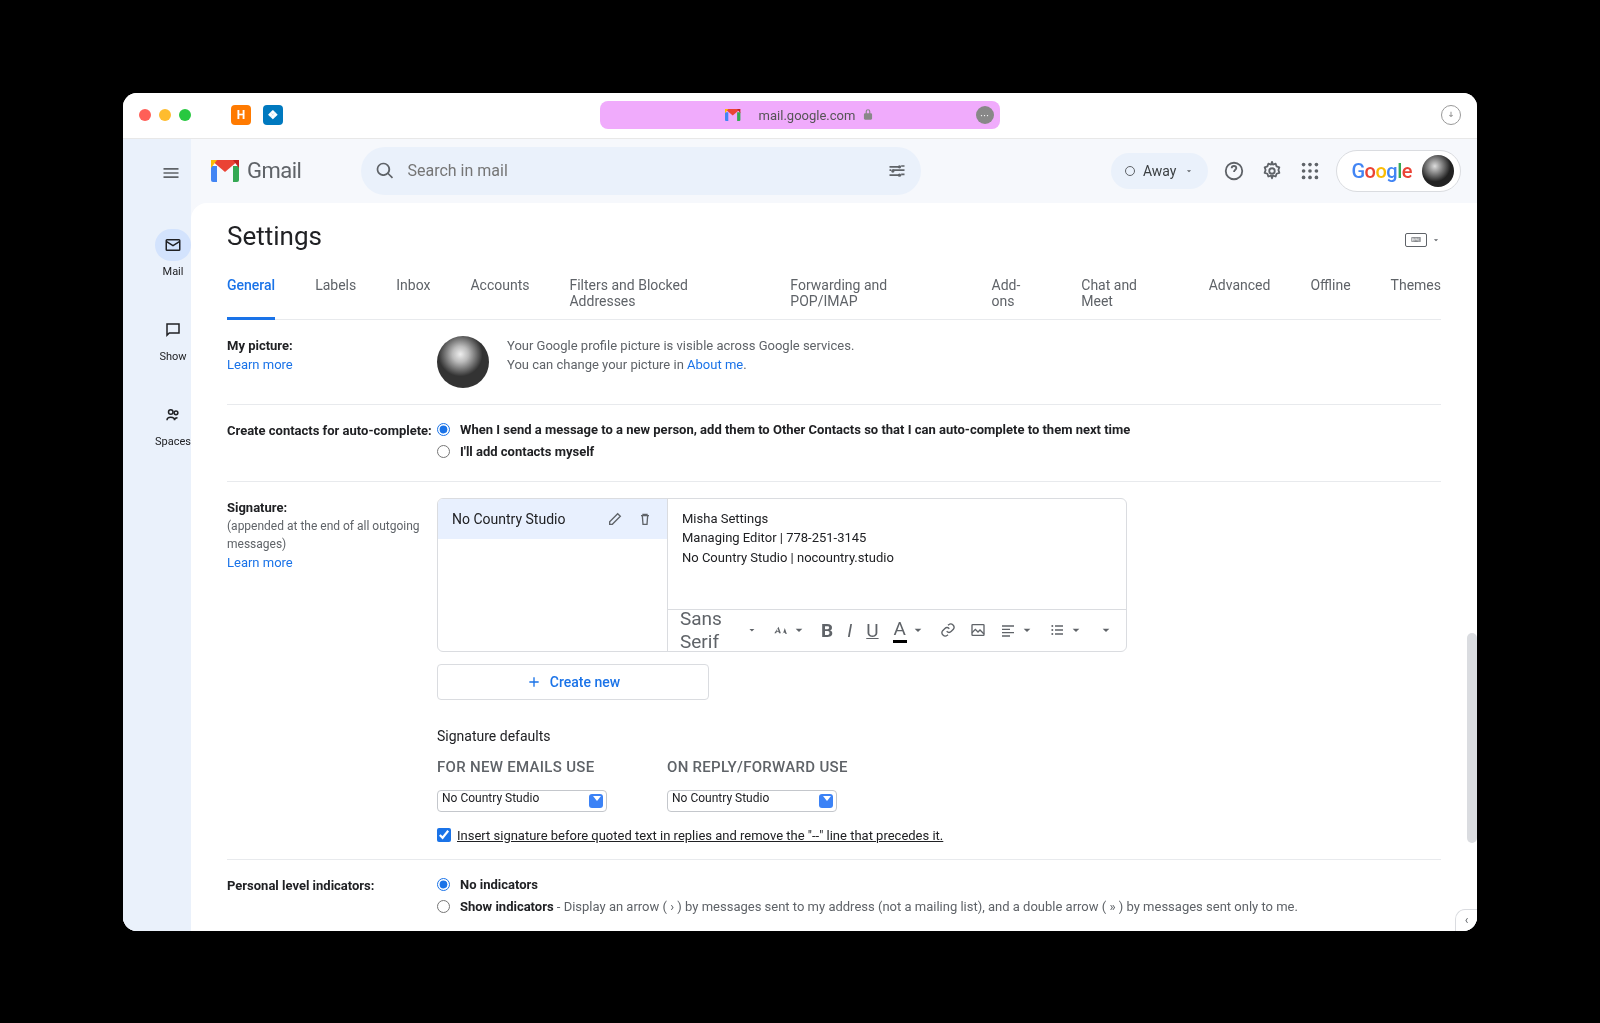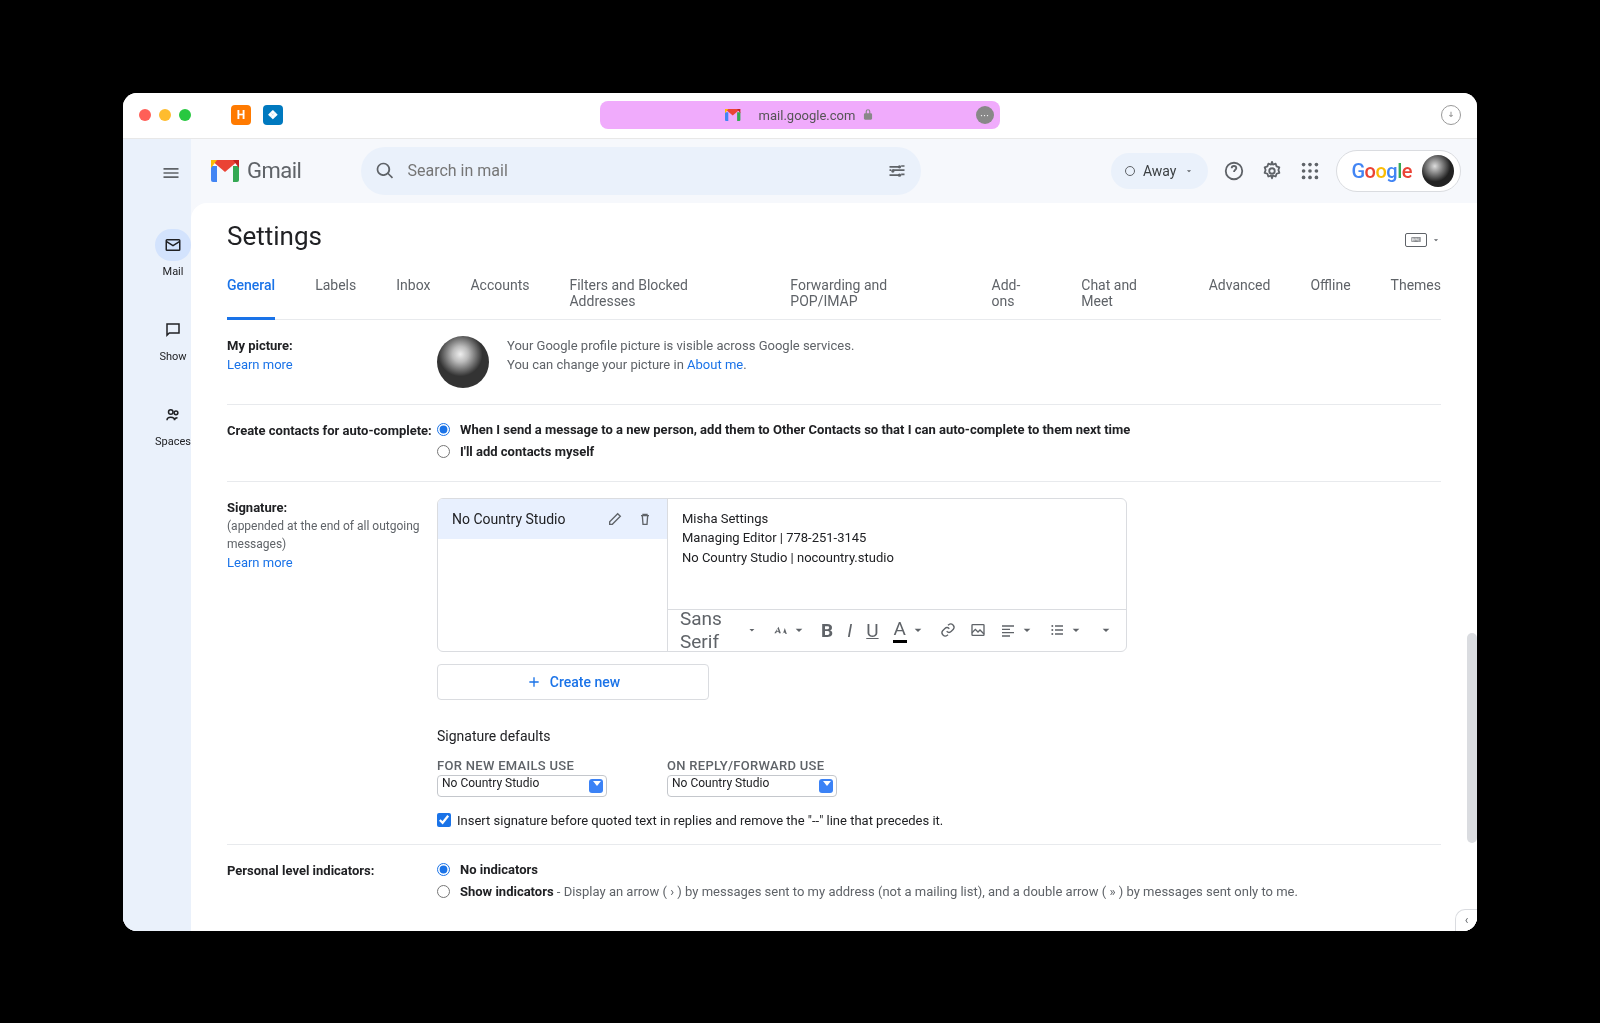--- a/index.html
+++ b/index.html
@@ -92,25 +92,25 @@
 .sig-toolbar { border-top: 1px solid #dadce0; height: 42px; display: flex; align-items: center; padding: 0 12px; gap: 14px; color: #5f6368; font-size: 19px; }
 .tb-btn { display: flex; align-items: center; gap: 3px; cursor: pointer; }
 .tb-btn svg { width: 16px; height: 16px; }
 
 .create-new { margin-top: 12px; width: 272px; height: 36px; border: 1px solid #dadce0; border-radius: 4px; background: #fff; display: flex; align-items: center; justify-content: center; gap: 8px; color: #1a73e8; font-size: 14px; font-weight: 500; cursor: pointer; }
 .create-new svg { width: 16px; height: 16px; }
 
 .sig-defaults { margin-top: 28px; }
 .sig-defaults-title { font-size: 14px; color: #202124; margin-bottom: 14px; }
 .def-row { display: flex; gap: 60px; }
-.def-col .lbl { font-size: 13px; color: #5f6368; font-weight: 500; letter-spacing: .3px; margin-bottom: 2px; }
+.def-col .lbl { font-size: 15px; color: #5f6368; font-weight: 500; letter-spacing: .3px; margin-bottom: 14px; }
 .sel { width: 170px; height: 22px; border: 1px solid #c4c7cc; border-radius: 4px; font-size: 12px; padding: 0 4px; background:#fff; position:relative; }
 .sel::after{ content:""; position:absolute; right:3px; top:3px; width:14px; height:14px; background:#3b82f6; border-radius:3px; }
 .sel-arr { position:absolute; right:5px; top:5px; width:0;height:0;border-left:4px solid transparent;border-right:4px solid transparent;border-top:5px solid #fff; z-index:1;}
-.check-line { margin-top: 16px; font-size: 13px; color: #202124; display: flex; align-items: center; gap: 6px; }
+.check-line { margin-top: 16px; font-size: 13px; color: #202124; display: flex; align-items: center; gap: 6px; text-decoration: underline; }
 .check-line input { accent-color: #1a73e8; width:14px; height:14px; }
 
 .scroll-ind { position: absolute; right: 0; top: 430px; width: 10px; height: 210px; background: #dadce0; border-radius: 5px; }
 .side-chevron { position: absolute; right: 0; bottom: 0; width: 22px; height: 22px; background: #fff; border: 1px solid #dadce0; border-right:0; border-bottom:0; border-top-left-radius: 10px; display:flex; align-items:center; justify-content:center; color:#5f6368; font-size:12px;}
 
 
 .mlogo { width:28px; height:22px; position:relative; }
 .mlogo .bar{position:absolute;bottom:0;width:6px;height:16px;}
 .mlogo .l{left:0;background:#4285f4;border-bottom-left-radius:2px;}
 .mlogo .r{right:0;background:#34a853;border-bottom-right-radius:2px;}

